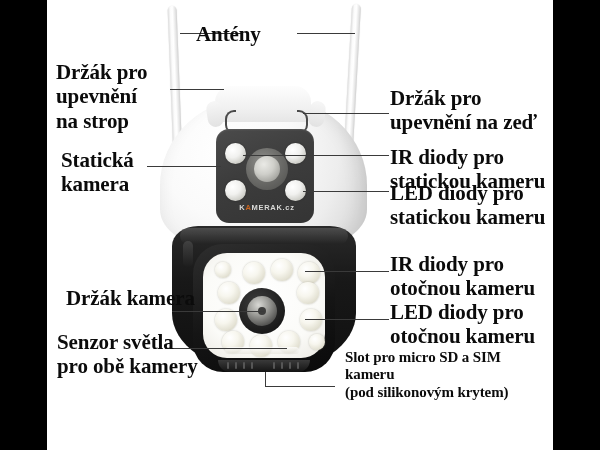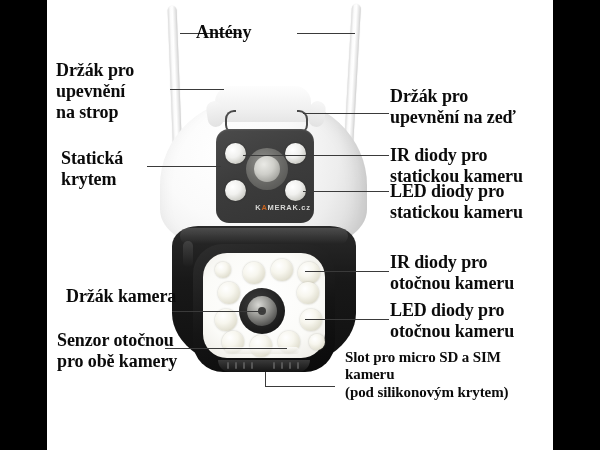--- a/index.html
+++ b/index.html
@@ -11,21 +11,21 @@
     position:absolute;left:47px;top:0;width:506px;height:450px;background:#ffffff;
   }
   .bar{position:absolute;top:0;height:450px;background:#000;}
   #bar-left{left:0;width:47px;}
   #bar-right{left:553px;width:47px;}
 
   .label{
     position:absolute;color:#0b0b0b;font-weight:bold;line-height:1.16;
     letter-spacing:-0.1px;white-space:pre-line;
   }
-  .lbl-16{font-size:18px;}
+  .lbl-16{font-size:21px;}
   .lbl-15{font-size:15px;}
 
   .leader{position:absolute;background:#3a3a3a;height:1.25px;transform-origin:left center;}
   .leader.v{width:1.25px;height:auto;background:#3a3a3a;}
 
   
   #cam{position:absolute;left:0;top:0;width:506px;height:450px;}
 
   
   .antenna{
@@ -81,21 +81,21 @@
     position:absolute;left:199px;top:148px;width:42px;height:42px;border-radius:50%;
     background:radial-gradient(circle at 40% 34%,#8f8f8c 0%,#6e6e6b 45%,#4d4d4b 100%);
   }
   #slens-glass{
     position:absolute;left:207px;top:156px;width:26px;height:26px;border-radius:50%;
     background:radial-gradient(circle at 38% 32%,#eaeae6 0%,#cfcfca 42%,#a3a39e 78%,#7d7d79 100%);
   }
   #logo{
     position:absolute;left:190px;top:203px;width:60px;text-align:center;
     font-family:"Liberation Sans","DejaVu Sans",sans-serif;font-size:7.5px;
-    font-weight:bold;letter-spacing:.7px;color:#d8d8d6;margin-left:16px;
+    font-weight:bold;letter-spacing:.7px;color:#d8d8d6;
   }
   #logo .accent{color:#c8641f;}
 
   
   #collar{
     position:absolute;left:125px;top:226px;width:184px;height:145px;
     background:linear-gradient(180deg,#2a2a2a 0%,#181818 38%,#101010 100%);
     border-radius:26px 26px 46% 46% / 20px 20px 40% 40%;
   }
   #collar-top-sheen{
@@ -236,40 +236,40 @@
     <div class="leader" style="left:218px;top:386px;width:70px;"></div>
   </div>
 
   <div class="label lbl-16" style="left:196px;top:22px;">Antény</div>
 
   <div class="label lbl-16" style="left:56px;top:60px;">Držák pro
 upevnění
 na strop</div>
 
   <div class="label lbl-16" style="left:61px;top:148px;">Statická
-krytem</div>
+kamera</div>
 
   <div class="label lbl-16" style="left:390px;top:86px;">Držák pro
 upevnění na zeď</div>
 
   <div class="label lbl-16" style="left:390px;top:145px;">IR diody pro
 statickou kameru</div>
 
   <div class="label lbl-16" style="left:390px;top:181px;">LED diody pro
 statickou kameru</div>
 
   <div class="label lbl-16" style="left:390px;top:252px;">IR diody pro
 otočnou kameru</div>
 
   <div class="label lbl-16" style="left:390px;top:300px;">LED diody pro
 otočnou kameru</div>
 
   <div class="label lbl-16" style="left:66px;top:286px;">Držák kamera</div>
 
-  <div class="label lbl-16" style="left:57px;top:330px;">Senzor otočnou
+  <div class="label lbl-16" style="left:57px;top:330px;">Senzor světla
 pro obě kamery</div>
 
   <div class="label lbl-15" style="left:345px;top:349px;">Slot pro micro SD a SIM
 kameru
 (pod silikonovým krytem)</div>
 
   <div class="bar" id="bar-left"></div>
   <div class="bar" id="bar-right"></div>
 </div>
 

